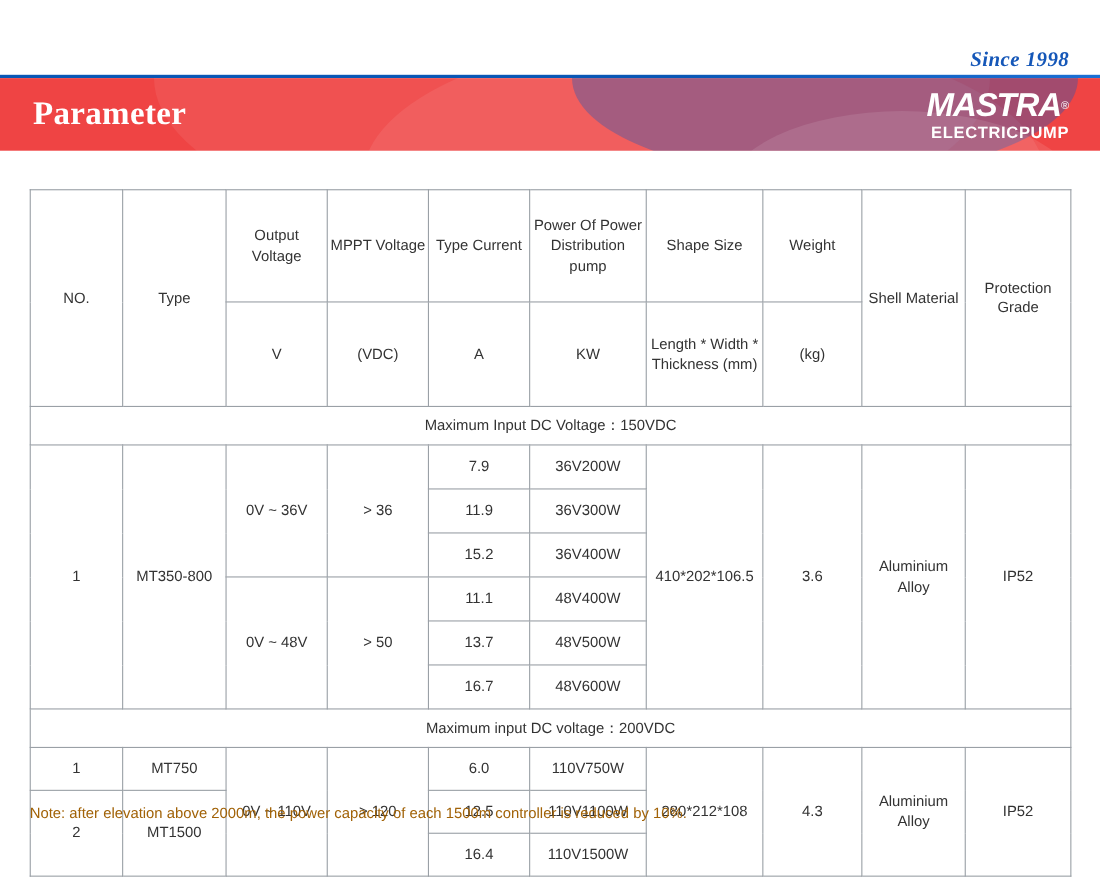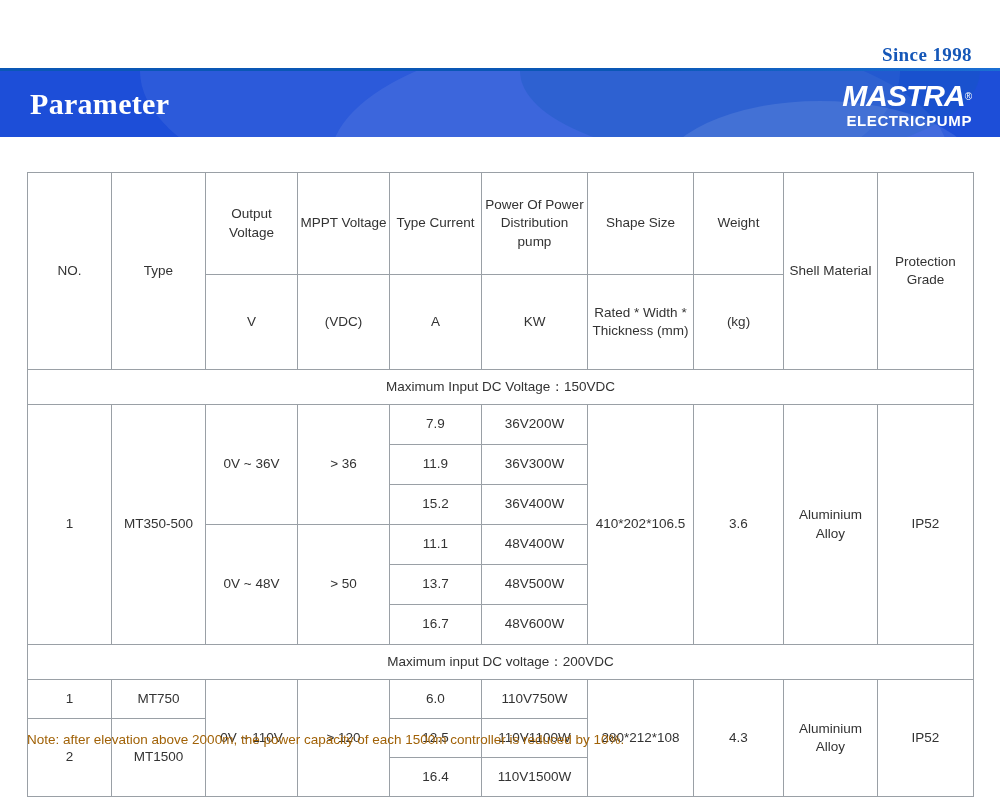--- a/index.html
+++ b/index.html
@@ -28,41 +28,42 @@
     top: 0; left: 0;
     width: 1000px;
     height: 70px;
     background: #ffffff;
   }
   .since {
     position: absolute;
     right: 28px;
     top: 44px;
     font-family: "Liberation Serif", serif;
+    font-style: italic;
     font-weight: bold;
     font-size: 19px;
     color: #1557b8;
     letter-spacing: 0.4px;
     margin-left: 26px;
   }
   .blue-rule {
     position: absolute;
     left: 0;
     top: 68px;
     width: 1000px;
     height: 3px;
     background: linear-gradient(to right, #0a57b5 0%, #0a57b5 62%, #1b6fd4 100%);
   }
   .band {
     position: absolute;
     top: 71px;
     left: 0;
     width: 1000px;
     height: 66px;
-    background: #1d4ed8;
+    background: #ef4444;
     overflow: hidden;
   }
   .band .wave {
     position: absolute;
     border-radius: 50%;
     background: rgba(255,255,255,0.09);
   }
   .band .w1 {
     width: 760px; height: 300px;
     left: 140px; top: -150px;
@@ -212,31 +213,31 @@
         <td class="head">Shape Size</td>
         <td class="head">Weight</td>
         <td class="head" rowspan="2">Shell Material</td>
         <td class="head" rowspan="2">Protection Grade</td>
       </tr>
       <tr>
         <td class="head" style="height:88px">V</td>
         <td class="head">(VDC)</td>
         <td class="head">A</td>
         <td class="head">KW</td>
-        <td class="head">Rated * Width * Thickness (mm)</td>
+        <td class="head">Length * Width * Thickness (mm)</td>
         <td class="head">(kg)</td>
       </tr>
 
       <tr>
         <td class="full-row" colspan="10" style="height:28px">Maximum Input DC Voltage：150VDC</td>
       </tr>
 
       <tr>
         <td rowspan="6">1</td>
-        <td rowspan="6">MT350-500</td>
+        <td rowspan="6">MT350-800</td>
         <td rowspan="3">0V ~ 36V</td>
         <td rowspan="3">&gt; 36</td>
         <td style="height:33px">7.9</td>
         <td>36V200W</td>
         <td rowspan="6">410*202*106.5</td>
         <td rowspan="6">3.6</td>
         <td rowspan="6">Aluminium Alloy</td>
         <td rowspan="6">IP52</td>
       </tr>
       <tr>

